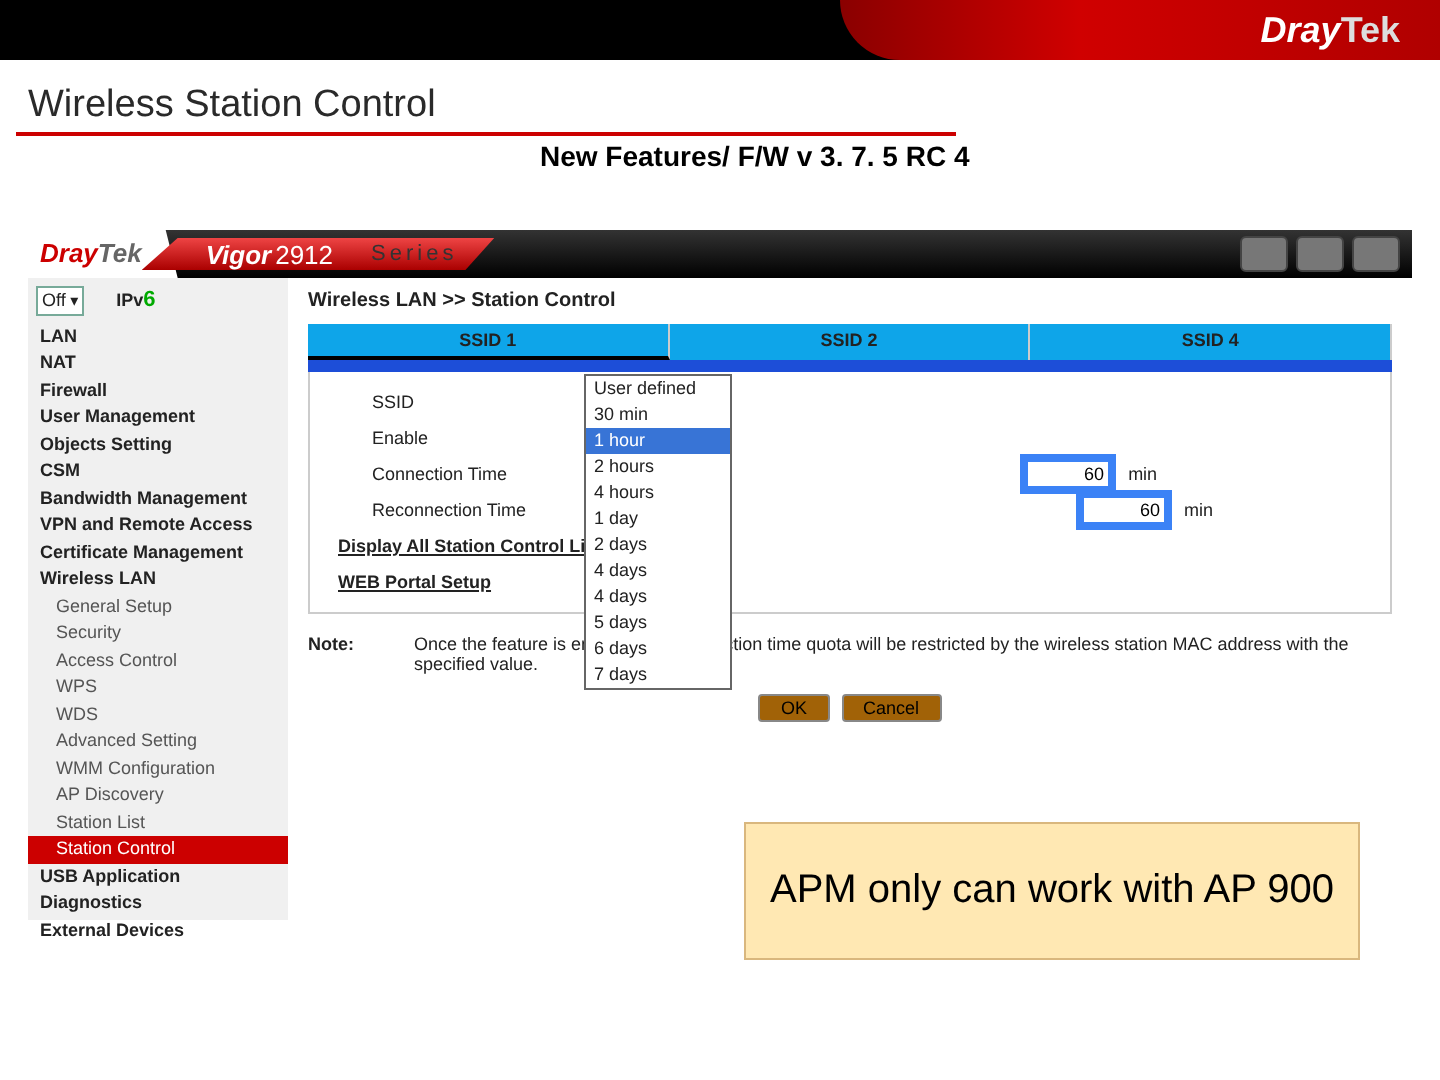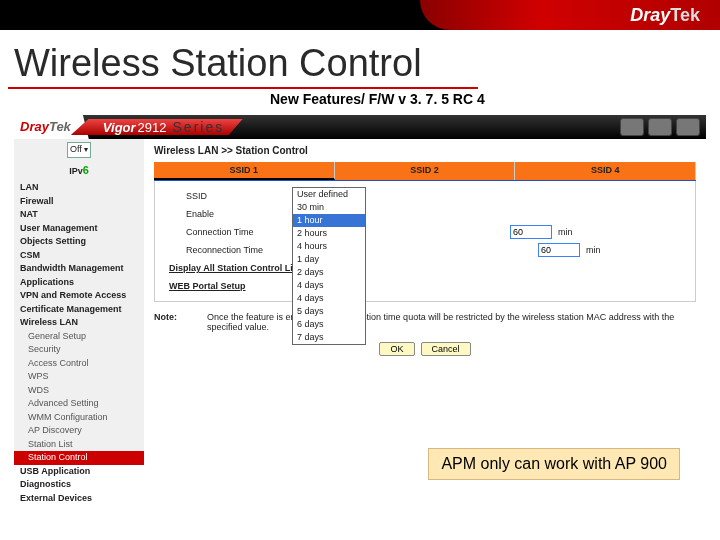--- a/index.html
+++ b/index.html
@@ -1,61 +1,61 @@
 <!DOCTYPE html>
 <html><head>
 <meta charset="utf-8">
 <style>
   body { margin:0; font-family: Arial, sans-serif; width:720px; height:540px; overflow:hidden; background:#fff; position:relative; }
   .topbar { height:30px; background:#000; }
   .redband { position:absolute; top:0; right:0; width:300px; height:30px; background:linear-gradient(90deg,#8a0000,#d00000 40%,#b00000); border-bottom-left-radius:30px; display:flex; align-items:center; justify-content:flex-end; padding-right:20px; box-sizing:border-box; }
   .brand { color:#fff; font-size:18px; font-weight:bold; font-style:italic; }
   .brandspan { color:#ddd; font-style:normal; }
-  .title { font-size:38px; margin:12px 0 0 14px; color:#2a2a2a; font-weight:400; }
+  .title { font-size:19px; margin:12px 0 0 14px; color:#2a2a2a; font-weight:400; }
   .red-underline { height:2px; background:#c00; width:470px; margin-left:8px; margin-top:2px; }
   .subtitle { font-size:14px; font-weight:bold; margin-left:270px; margin-top:2px; }
   .router-hdr { position:absolute; top:115px; left:14px; right:14px; height:24px; background:linear-gradient(#333,#000); display:flex; align-items:center; }
   .hdr-logo { background:#fff; height:24px; padding:0 18px 0 6px; line-height:24px; font-size:13px; font-weight:bold; font-style:italic; color:#c00; clip-path: polygon(0 0,92% 0,100% 100%,0 100%); }
   .hdr-logo b { color:#666; }
   .hdr-model { background:linear-gradient(#e44,#a00); height:16px; padding:0 22px 0 32px; margin-left:-18px; clip-path: polygon(10% 0,98% 0,90% 100%,0 100%); display:flex; align-items:center; }
   .hdr-model .vigor { color:#fff; font-style:italic; font-size:13px; font-weight:bold; }
   .hdr-model .num { color:#fff; font-size:13px; font-weight:400; margin-left:2px; }
-  .hdr-model .series { color:#333; font-size:14px; margin-left:6px; letter-spacing:2px; }
+  .hdr-model .series { color:#333; font-size:11px; margin-left:19px; letter-spacing:2px; }
   .hdr-icons { margin-left:auto; display:flex; gap:4px; margin-right:6px; }
   .hdr-ico { width:22px; height:16px; background:#777; border-radius:3px; border:1px solid #444; }
   .workspace { position:absolute; top:139px; left:14px; right:14px; bottom:80px; display:flex; }
   .sidebar { width:130px; background:#f0f0f0; font-size:9px; color:#222; line-height:1.5; }
-  .side-top { display:flex; align-items:center; gap:4px; padding:3px 4px;flex-direction:column; }
+  .side-top { display:flex; align-items:center; gap:16px; padding:3px 4px; }
   .side-sel { font-size:9px; border:1px solid #7a9; background:#fff; padding:0 2px; }
   .side-sel::after { content:" ▾"; font-size:8px; }
   .ipv6 { font-size:9px; font-weight:bold; }
   .ipv6 .six { color:#0a0; font-size:11px; }
   .side-item, .side-group, .side-sub { padding:0 6px; cursor:default; white-space:nowrap; overflow:hidden; }
   .side-group { font-weight:bold; }
   .side-sub { color:#555; padding-left:14px; }
   .side-active { background:#c00; color:#fff; }
   .main { flex:1; padding:6px 10px; font-size:10px; color:#222; }
   .crumb { font-weight:bold; margin-bottom:6px; }
-  .tabs { display:flex; border-bottom:1px solid #1d4ed8; background:#f97316; }
+  .tabs { display:flex; border-bottom:6px solid #1d4ed8; background:#0ea5e9; }
   .tab { flex:1; text-align:center; padding:3px 0; font-size:9px; border-right:1px solid #ccc; font-weight:bold; }
   .tab.active { border-bottom:2px solid #000; }
   .panel { border:1px solid #ccc; border-top:none; padding:6px 14px; }
   .row { display:flex; align-items:center; height:18px; font-size:9px; }
   .row .lbl { width:120px;margin-left:17px; }
   .sel-box { border:1px solid #888; padding:0 4px; font-size:9px; background:#fff; display:inline-flex; align-items:center; }
   .sel-box .arr { margin-left:4px; color:#36c; }
   .dropdown { position:absolute; border:1px solid #666; background:#fff; font-size:9px; width:72px; z-index:5; }
   .dropdown div { padding:0 4px; line-height:13px; }
   .dd-hl { background:#3874d6; color:#fff; }
-  .txt-in { border:1px solid #3b82f6; width:36px; height:12px; font-size:9px; padding:0 2px; }
+  .txt-in { border:4px solid #3b82f6; width:36px; height:12px; font-size:9px; padding:0 2px;text-align:right; }
   .lnk { font-weight:bold; text-decoration:underline; font-size:9px; }
   .note { margin-top:10px; font-size:9px; display:flex; gap:30px; }
   .btns { display:flex; gap:6px; justify-content:center; margin-top:10px; }
-  .btn { border:1px solid #888; background:#fef9c3; font-size:9px; padding:1px 10px; border-radius:2px; }
-  .callout { position:absolute; bottom:60px; right:40px; background:#ffe8b3; border:1px solid #caa christ; padding:6px 12px; font-size:16px; }
+  .btn { border:1px solid #888; background:#a16207; font-size:9px; padding:1px 10px; border-radius:2px; }
+  .callout { position:absolute; bottom:60px; right:40px; background:#ffe8b3; border:1px solid #caa christ; padding:22px 12px; font-size:20px; }
   .callout { border:1px solid #d9b77e; }
 </style>
 </head>
 <body>
 
 <div class="topbar"></div>
 <div class="redband">
   <span class="brand"><span>Dray</span><span class="brandspan">Tek</span></span>
 </div>
 
@@ -79,27 +79,26 @@
   </div>
 </div>
 
 <div class="workspace">
   <div class="sidebar">
     <div class="side-top">
       <span class="side-sel">Off</span>
       <span class="ipv6"><span>IPv</span><span class="six">6</span></span>
     </div>
     <div class="side-group">LAN</div>
+    <div class="side-group">NAT</div>
     <div class="side-group">Firewall</div>
-    <div class="side-group">NAT</div>
     <div class="side-group">User Management</div>
     <div class="side-group">Objects Setting</div>
     <div class="side-group">CSM</div>
     <div class="side-group">Bandwidth Management</div>
-    <div class="side-group">Applications</div>
     <div class="side-group">VPN and Remote Access</div>
     <div class="side-group">Certificate Management</div>
     <div class="side-group">Wireless LAN</div>
     <div class="side-sub">General Setup</div>
     <div class="side-sub">Security</div>
     <div class="side-sub">Access Control</div>
     <div class="side-sub">WPS</div>
     <div class="side-sub">WDS</div>
     <div class="side-sub">Advanced Setting</div>
     <div class="side-sub">WMM Configuration</div>

